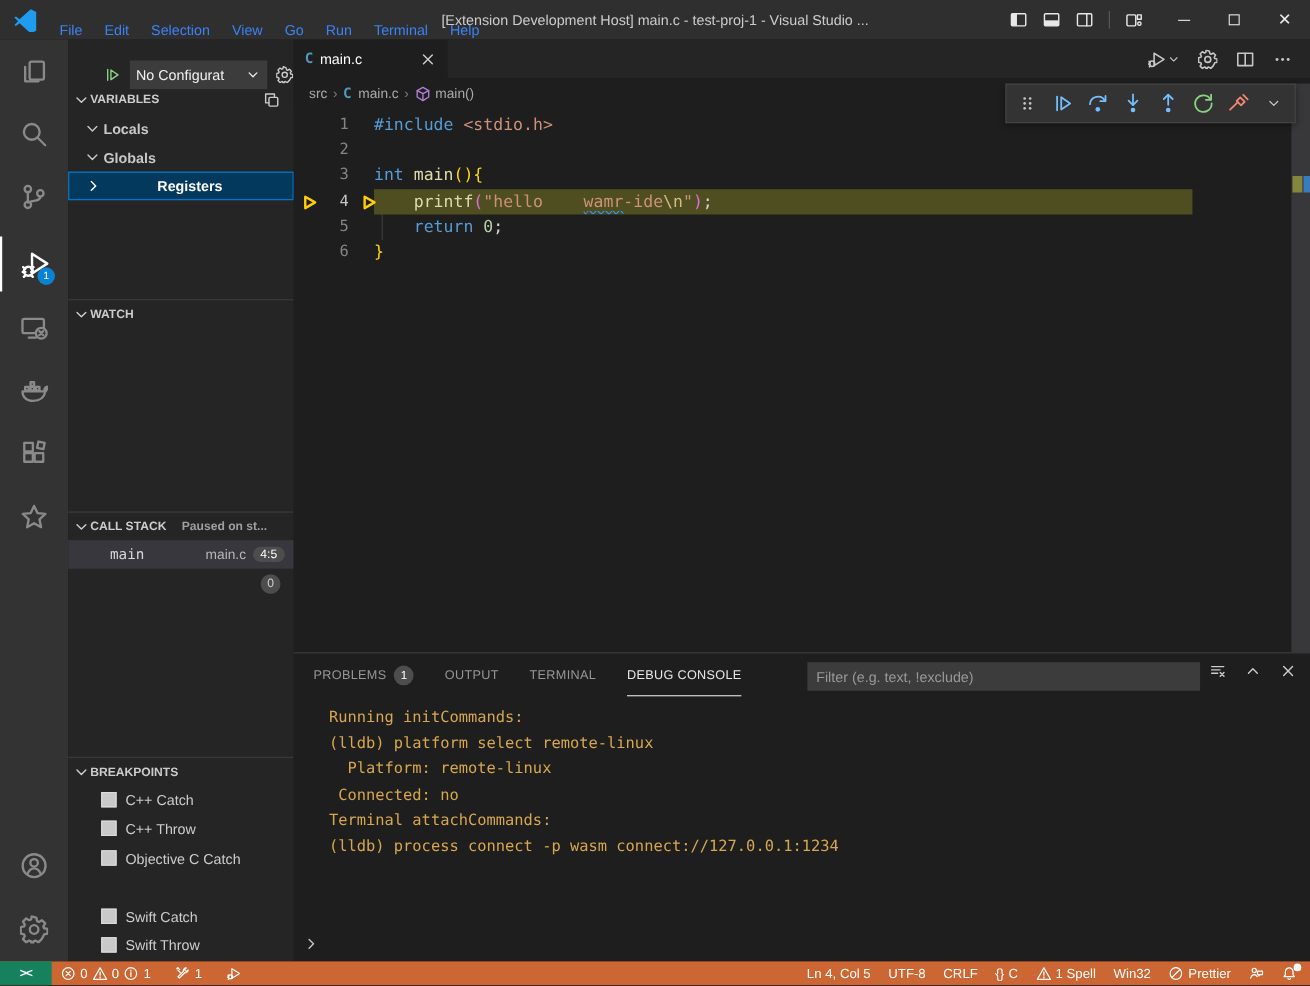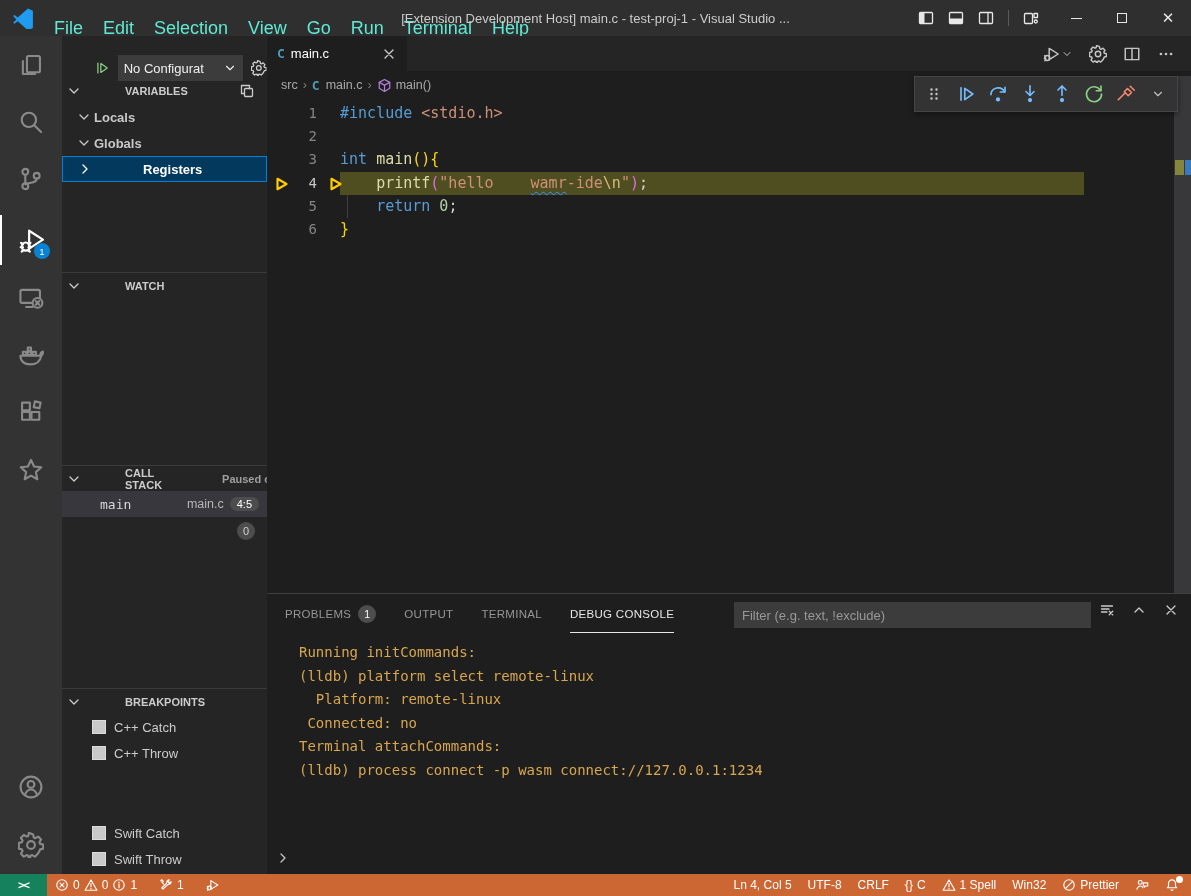--- a/index.html
+++ b/index.html
@@ -6,21 +6,21 @@
   html,body { background:#1e1e1e; }
   body { font-family:"Liberation Sans", sans-serif; }
   #app { position:relative; width:1191px; height:896px; overflow:hidden; background:#1e1e1e; color:#cccccc; }
 
   svg.ic { display:block; stroke:currentColor; fill:none; stroke-width:1.3; stroke-linecap:round; stroke-linejoin:round; }
 
   
   .titlebar { position:absolute; top:0; left:0; right:0; height:36px; background:#2f2f30; display:flex; align-items:center; }
   .logo { width:22px; height:22px; margin:0 10px 0 12px; }
   .menus { display:flex; }
-  .menu-item { padding:0 10px; font-size:18px; color:#5eead4; line-height:36px; cursor:default;margin-top:20px; }
+  .menu-item { padding:0 10px; font-size:13px; color:#3b82f6; line-height:36px; cursor:default;margin-top:20px; }
   .win-title { position:absolute; left:50%; transform:translateX(-50%); font-size:13px; color:#cccccc; white-space:nowrap; }
   .tb-right { margin-left:auto; display:flex; align-items:center; height:36px; }
   .layout-icons { display:flex; align-items:center; gap:14px; margin-right:14px; }
   .layout-icons .sep { width:1px; height:16px; background:#5a5a5a; }
   .winctl { width:46px; height:36px; display:flex; align-items:center; justify-content:center; color:#e8e8e8; font-size:15px; }
   .btn-min .bar { width:11px; height:1px; background:#e8e8e8; }
   .btn-max .box { width:10px; height:10px; border:1px solid #e8e8e8; }
 
   
   .activitybar { position:absolute; top:36px; left:0; width:62px; bottom:22px; background:#333333; }
@@ -28,21 +28,21 @@
   .act-item.active { color:#ffffff; border-left:2px solid #ffffff; }
   .act-badge { position:absolute; right:12px; bottom:6px; min-width:16px; height:16px; border-radius:8px; background:var(--badge-bg); color:#fff; font-size:9.5px; display:flex; align-items:center; justify-content:center; }
 
   
   .sidebar { position:absolute; top:36px; left:62px; width:205px; bottom:22px; background:#252526; font-size:13px; }
   .cfgrow { position:absolute; top:16px; left:0; right:0; height:32px; display:flex; align-items:center; }
   .play-green { width:16px; height:16px; margin-left:32px; color:#89d185; }
   .cfg-select { margin-left:8px; width:128px; height:26px; background:#3c3c3c; color:#f0f0f0; display:flex; align-items:center; padding:0 6px; font-size:13px; }
   .cfg-select .lbl { flex:1; overflow:hidden; white-space:nowrap; }
   .cfg-gear { margin-left:8px; color:#cccccc; }
-  .sec-header { position:absolute; left:0; right:0; height:26px; display:flex; align-items:center; font-size:11px; font-weight:bold; color:#cccccc; padding-left:4px;gap:43px; }
+  .sec-header { position:absolute; left:0; right:0; height:26px; display:flex; align-items:center; font-size:11px; font-weight:bold; color:#cccccc; padding-left:4px; }
   .sec-header .chev { width:16px; height:16px; color:#cccccc; flex:none; }
   .sec-border { border-top:1px solid #3c3c3c; }
   .tree-row { position:absolute; left:0; right:0; height:26px; display:flex; align-items:center; font-weight:bold; color:#c8c8c8; }
   .tree-row .chev { width:16px; height:16px; margin-left:14px; margin-right:2px; flex:none; }
   .tree-row.selected { background:var(--sel-bg); border:1px solid var(--sel-border); color:#ffffff;gap:48px; }
   .hdr-status { margin-left:14px; font-size:11px; font-weight:bold; color:#9f9f9f; white-space:nowrap; overflow:hidden; }
   .stack-row { position:absolute; left:0; right:0; height:26px; background:#37373d; display:flex; align-items:center; }
   .stack-fn { font-family:"DejaVu Sans Mono", monospace; font-size:13px; color:#d8d8d8; margin-left:38px; }
   .stack-file { margin-left:auto; color:#b6b6b6; font-size:12.5px; }
   .pill { background:#4d4d4d; color:#fff; font-size:11px; border-radius:9px; padding:1px 7px; margin:0 8px 0 6px; }
@@ -442,20 +442,24 @@
       <span>BREAKPOINTS</span>
     </div>
     <div class="bp-row" style="top:678px">
         <span class="bp-box"></span>
         <span>C++ Catch</span>
       </div>
     <div class="bp-row" style="top:704px">
         <span class="bp-box"></span>
         <span>C++ Throw</span>
       </div>
+    <div class="bp-row" style="top:731px">
+        <span class="bp-box"></span>
+        <span>Objective C Catch</span>
+      </div>
     <div class="bp-row" style="top:784px">
         <span class="bp-box"></span>
         <span>Swift Catch</span>
       </div>
     <div class="bp-row" style="top:810px">
         <span class="bp-box"></span>
         <span>Swift Throw</span>
       </div>
   </div>
 

